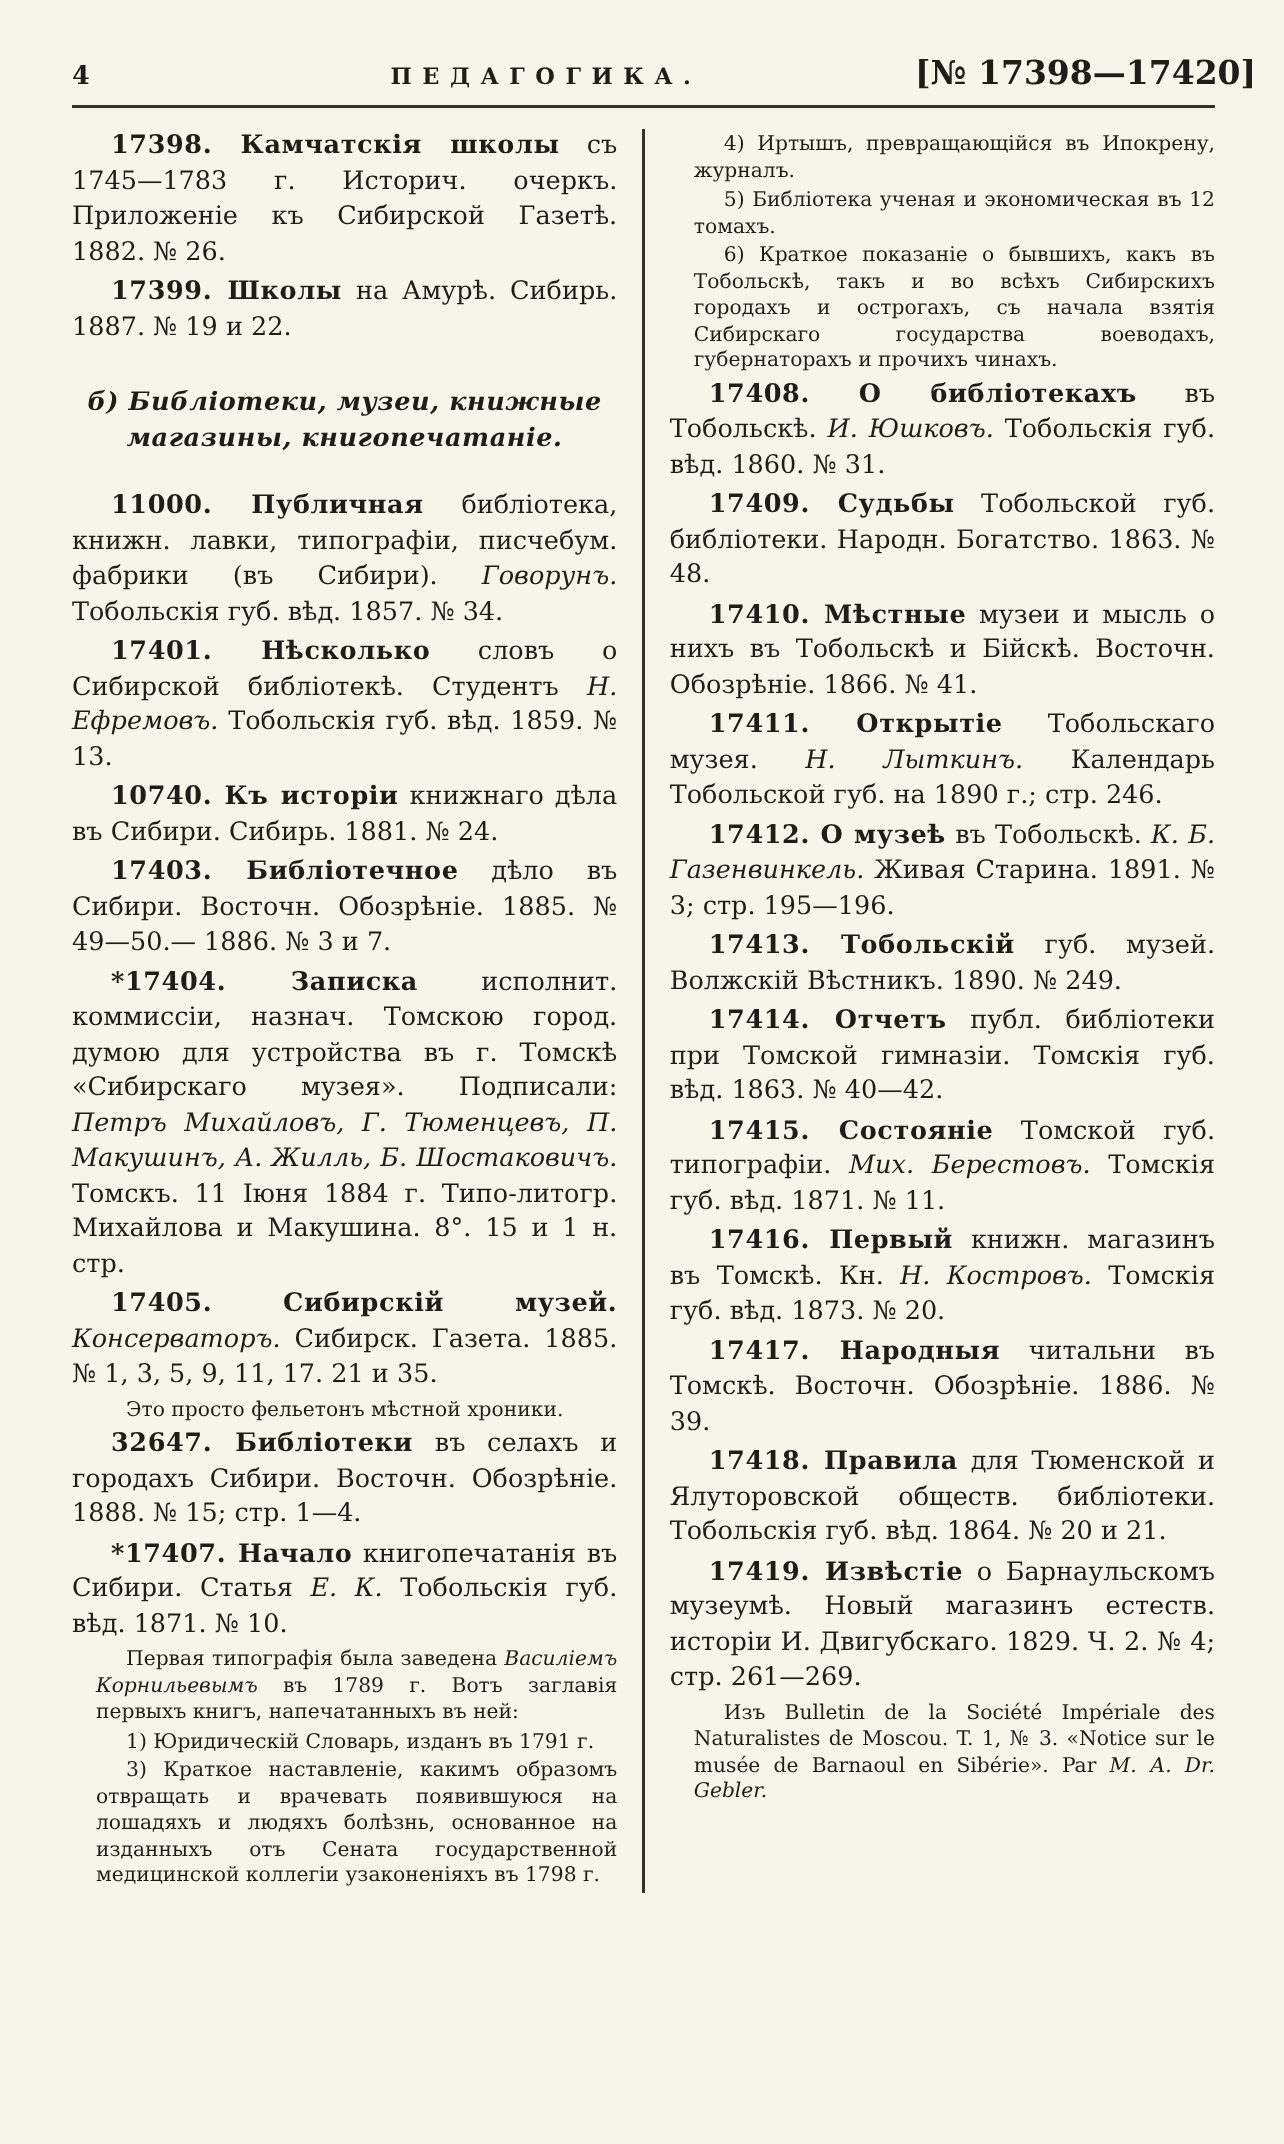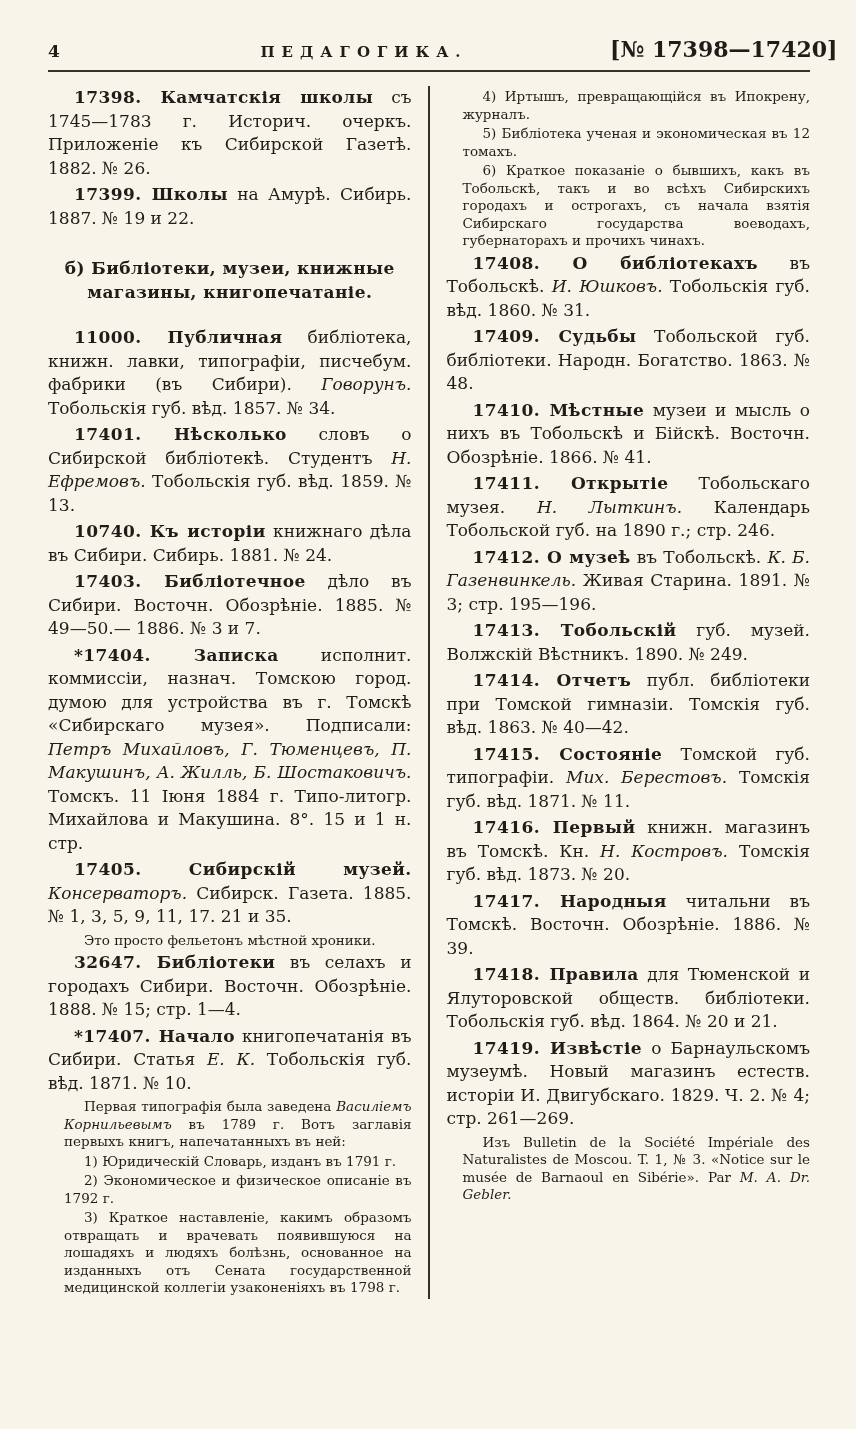--- a/index.html
+++ b/index.html
@@ -71,20 +71,21 @@
     line-height: 23.5px;
     text-indent: 26px;
     margin-bottom: 3px;
   }
   p.heading {
     text-align: center;
     font-size: 17px;
     line-height: 24px;
     margin: 26px 6px 22px 6px;
     text-indent: 0;
+    font-style: italic;
   }
   p.note {
     font-size: 13.5px;
     line-height: 17.5px;
     margin: 2px 0 2px 16px;
     text-indent: 20px;
   }
   .seg-b { font-weight: bold; letter-spacing: 0.4px; }
   .seg-i { font-style: italic; }
 </style>
@@ -107,21 +108,20 @@
         <p class="block entry"><span class="seg-b">17401. Нѣсколько</span><span> словъ о Сибирской библіотекѣ. Студентъ </span><span class="seg-i">Н. Ефремовъ.</span><span> Тобольскія губ. вѣд. 1859. № 13.</span></p>
         <p class="block entry"><span class="seg-b">10740. Къ исторіи</span><span> книжнаго дѣла въ Сибири. Сибирь. 1881. № 24.</span></p>
         <p class="block entry"><span class="seg-b">17403. Библіотечное</span><span> дѣло въ Сибири. Восточн. Обозрѣніе. 1885. № 49—50.— 1886. № 3 и 7.</span></p>
         <p class="block entry"><span class="seg-b">*17404. Записка</span><span> исполнит. коммиссіи, назнач. Томскою город. думою для устройства въ г. Томскѣ «Сибирскаго музея». Подписали: </span><span class="seg-i">Петръ Михайловъ, Г. Тюменцевъ, П. Макушинъ, А. Жилль, Б. Шостаковичъ.</span><span> Томскъ. 11 Іюня 1884 г. Типо-литогр. Михайлова и Макушина. 8°. 15 и 1 н. стр.</span></p>
         <p class="block entry"><span class="seg-b">17405. Сибирскій музей.</span><span> </span><span class="seg-i">Консерваторъ.</span><span> Сибирск. Газета. 1885. № 1, 3, 5, 9, 11, 17. 21 и 35.</span></p>
         <p class="block note"><span>Это просто фельетонъ мѣстной хроники.</span></p>
         <p class="block entry"><span class="seg-b">32647. Библіотеки</span><span> въ селахъ и городахъ Сибири. Восточн. Обозрѣніе. 1888. № 15; стр. 1—4.</span></p>
         <p class="block entry"><span class="seg-b">*17407. Начало</span><span> книгопечатанія въ Сибири. Статья </span><span class="seg-i">Е. К.</span><span> Тобольскія губ. вѣд. 1871. № 10.</span></p>
         <p class="block note"><span>Первая типографія была заведена </span><span class="seg-i">Василіемъ Корнильевымъ</span><span> въ 1789 г. Вотъ заглавія первыхъ книгъ, напечатанныхъ въ ней:</span></p>
         <p class="block note"><span>1) Юридическій Словарь, изданъ въ 1791 г.</span></p>
-        <p class="block note"><span>2) Экономическое и физическое описаніе въ 1792 г.</span></p>
         <p class="block note"><span>3) Краткое наставленіе, какимъ образомъ отвращать и врачевать появившуюся на лошадяхъ и людяхъ болѣзнь, основанное на изданныхъ отъ Сената государственной медицинской коллегіи узаконеніяхъ въ 1798 г.</span></p>
       </section>
     <div class="col-divider"></div>
     <section class="col col-right">
         <p class="block note"><span>4) Иртышъ, превращающійся въ Ипокрену, журналъ.</span></p>
         <p class="block note"><span>5) Библіотека ученая и экономическая въ 12 томахъ.</span></p>
         <p class="block note"><span>6) Краткое показаніе о бывшихъ, какъ въ Тобольскѣ, такъ и во всѣхъ Сибирскихъ городахъ и острогахъ, съ начала взятія Сибирскаго государства воеводахъ, губернаторахъ и прочихъ чинахъ.</span></p>
         <p class="block entry"><span class="seg-b">17408. О библіотекахъ</span><span> въ Тобольскѣ. </span><span class="seg-i">И. Юшковъ.</span><span> Тобольскія губ. вѣд. 1860. № 31.</span></p>
         <p class="block entry"><span class="seg-b">17409. Судьбы</span><span> Тобольской губ. библіотеки. Народн. Богатство. 1863. № 48.</span></p>
         <p class="block entry"><span class="seg-b">17410. Мѣстные</span><span> музеи и мысль о нихъ въ Тобольскѣ и Бійскѣ. Восточн. Обозрѣніе. 1866. № 41.</span></p>

